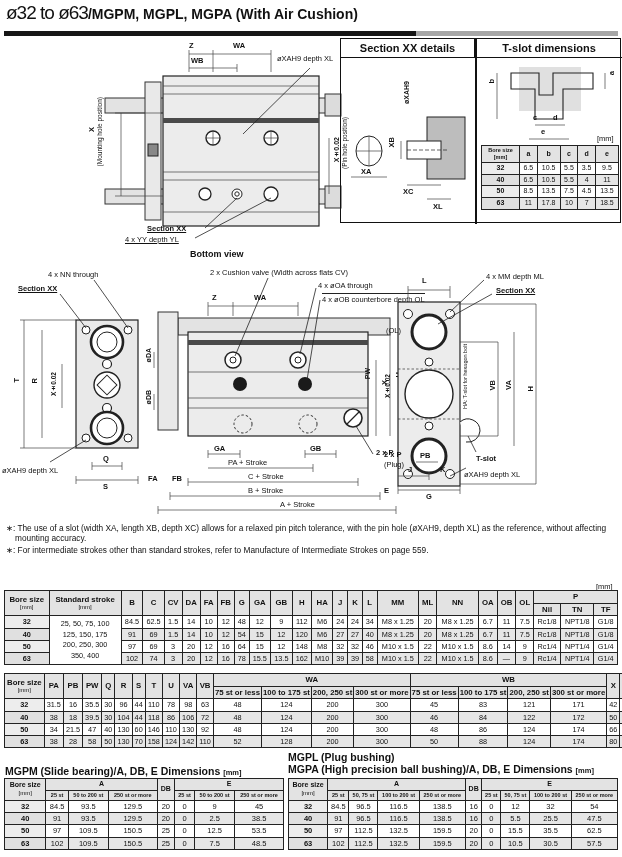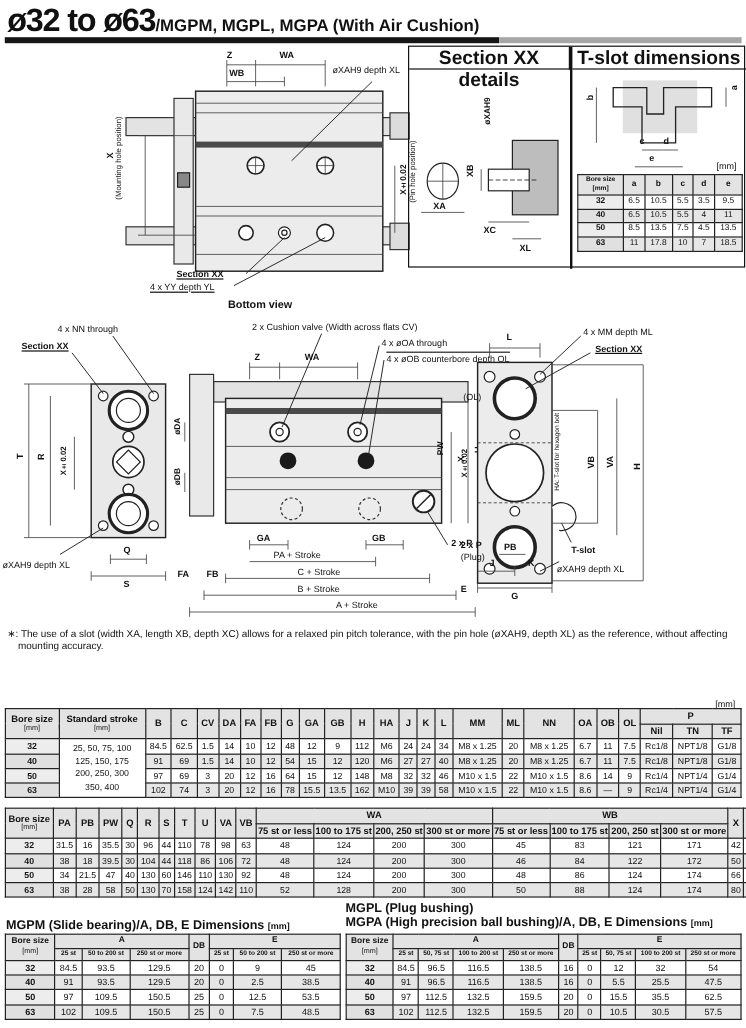--- a/index.html
+++ b/index.html
@@ -1,21 +1,21 @@
 <!DOCTYPE html>
 <html><head>
 <meta charset="utf-8">
 <style>
   * { margin:0; padding:0; box-sizing:border-box; }
   body { width:622px; height:857px; background:#fff; color:#111;
          font-family:"Liberation Sans", sans-serif; position:relative; overflow:hidden; }
   .abs { position:absolute; }
   
   .title-row { left:6px; top:2px; white-space:nowrap; }
-  .title-bore { font-size:27px; font-weight:bold; letter-spacing:-1px;margin-top:24px; }
+  .title-bore { font-size:19px; font-weight:normal; letter-spacing:-1px;margin-top:24px; }
   .title-suffix { font-size:14px; font-weight:bold; }
   .rule-black { left:4px; top:31px; width:412px; height:5px; background:#161616; }
   .rule-gray  { left:416px; top:31px; width:202px; height:5px; background:#a6a6a6; }
   
   table { border-collapse:collapse; table-layout:auto; }
   th,td { border:1px solid #222; text-align:center; white-space:nowrap;
           padding:1px 2px; font-size:7.5px; line-height:1.25; }
   th { background:#e3e3e3; font-weight:bold; font-size:8px; }
   td.bore { background:#ededed; font-weight:bold; }
   tbody tr:nth-child(even) td { background:#e6e6e6; }
@@ -28,21 +28,21 @@
   .fig svg { position:absolute; left:0; top:0; }
   .lbl { position:absolute; font-size:7.5px; white-space:nowrap; color:#111; }
   .lbl.b { font-weight:bold; }
   .vtext { writing-mode:vertical-rl; transform:rotate(180deg); }
   .caption { font-weight:bold; font-size:9px; }
   .leader { stroke:#222; stroke-width:0.8; }
   .dim { stroke:#444; stroke-width:0.7; }
   
   .details-box { left:340px; top:38px; width:281px; height:185px; border:1.5px solid #111; }
   .details-box .panel-title { position:absolute; top:0; height:19px; line-height:19px;
-      font-weight:bold; font-size:16px; text-align:center; border-bottom:1.5px solid #111; }
+      font-weight:bold; font-size:11px; text-align:center; border-bottom:1.5px solid #111; }
   .pt-left { left:0; width:134px; border-right:1.5px solid #111; }
   .pt-right { left:135.5px; width:145px; }
   .vdiv { position:absolute; left:134px; top:0; width:1.5px; height:185px; background:#111; }
   .ts-table { position:absolute; left:140px; top:106px; width:138px; }
   .ts-table th, .ts-table td { font-size:7px; padding:1px 1px; }
   .ts-table th.boreh { font-size:5.5px; }
   
   .notes { left:6px; top:523px; width:612px; }
   .note { font-size:8.3px; line-height:1.25; padding-left:9px; text-indent:-9px; margin-bottom:1px; }
   
@@ -380,20 +380,21 @@
   <div class="lbl b abs" style="left:32px; top:177px;">PB</div>
   <div class="lbl b abs" style="left:20px; top:191px;">J</div>
   <div class="lbl b abs" style="left:52px; top:191px;">K</div>
   <div class="lbl b abs" style="left:38px; top:218px;">G</div>
   <div class="lbl b abs" style="left:88px; top:180px;">T-slot</div>
   <div class="lbl abs" style="left:76px; top:196px;">øXAH9 depth XL</div>
 </div>
 
 <div class="abs notes">
   <div class="note">∗: The use of a slot (width XA, length XB, depth XC) allows for a relaxed pin pitch tolerance, with the pin hole (øXAH9, depth XL) as the reference, without affecting mounting accuracy.</div>
+  <div class="note">∗: For intermediate strokes other than standard strokes, refer to Manufacture of Intermediate Strokes on page 559.</div>
 </div>
 
 <div class="abs" style="left:6px; top:593px;">
   <span class="sec-title">MGPM, MGPL Common Dimensions</span>
 </div>
 <div class="abs unit" style="left:596px; top:582px;">[mm]</div>
 
 <table class="abs t-main" style="left:4px; top:590px;">
   <thead>
     <tr>

